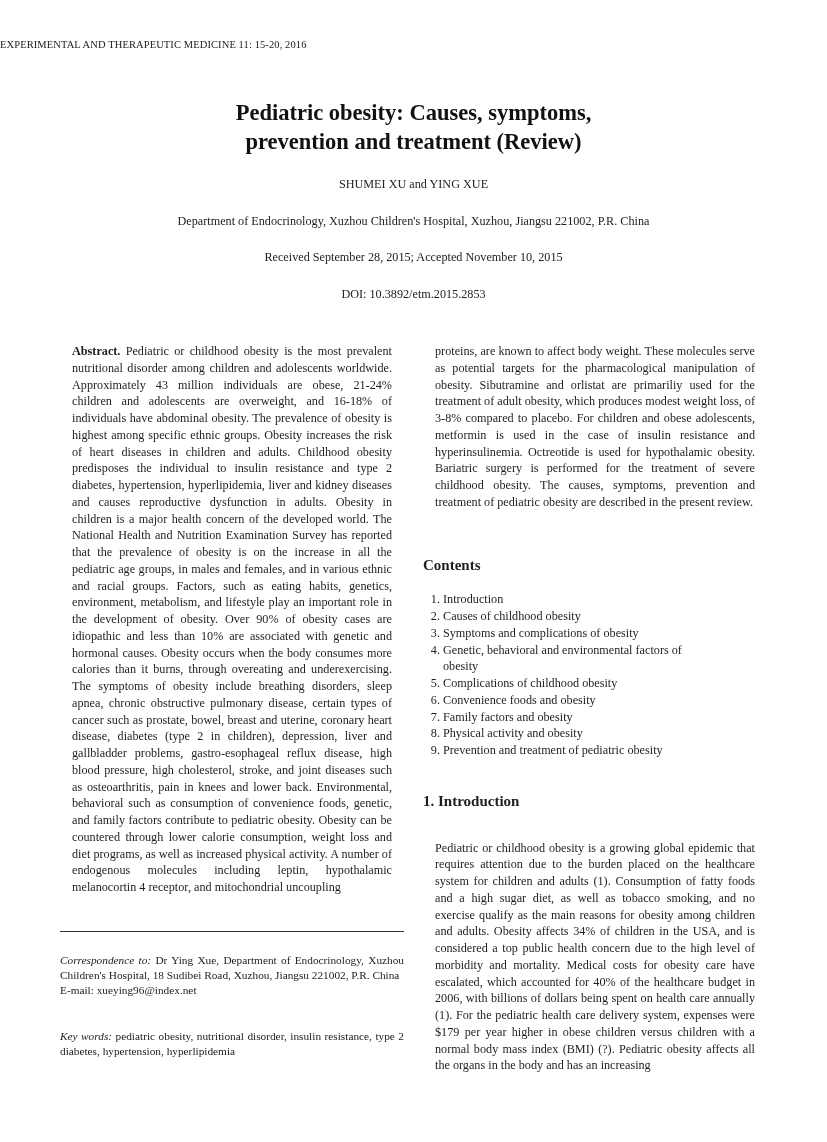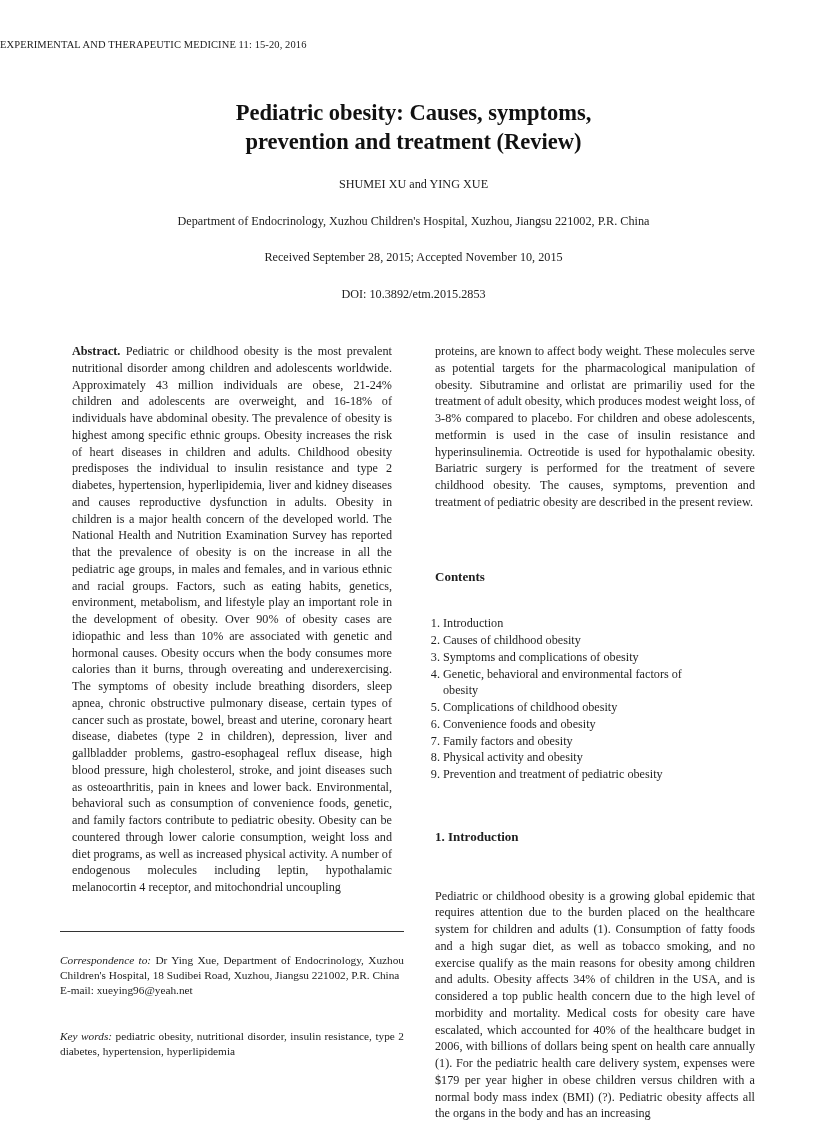--- a/index.html
+++ b/index.html
@@ -19,21 +19,21 @@
   .col-left { left: 60px; }
   .col-right { left: 423px; }
   .abstract-label { font-weight: bold; }
   .para { margin: 12px; hyphens: manual; }
   .footnote-rule { position: absolute; left: 60px; top: 931px; width: 344px; height: 1px; background: #333; }
   .footnote { position: absolute; left: 60px; width: 344px; font-size: 11.3px; line-height: 15.2px;
               text-align: justify; color: #222; }
   .corr { top: 953px; }
   .kw { top: 1029px; }
   .ital { font-style: italic; }
-  .section-head { font-weight: bold; font-size: 13px; margin: 12px; }
+  .section-head { font-weight: bold; font-size: 15px; margin: 0; }
   .toc { list-style: none; margin: 0; padding: 0; }
   .toc li { position: relative; padding-left: 20px; line-height: 16.75px; text-align: left; }
   .toc .num { position: absolute; left: 0; width: 17px; text-align: right; }
 </style>
 </head>
 <body>
 
 <div class="running-head">EXPERIMENTAL AND THERAPEUTIC MEDICINE  11:  15-20,  2016</div>
 
 <div class="title">
@@ -51,21 +51,21 @@
     <span class="abstract-label">Abstract.</span>
     <span>Pediatric or childhood obesity is the most prevalent nutritional disorder among children and adolescents worldwide. Approximately 43 million individuals are obese, 21-24% children and adolescents are overweight, and 16-18% of individuals have abdominal obesity. The prevalence of obesity is highest among specific ethnic groups. Obesity increases the risk of heart diseases in children and adults. Childhood obesity predisposes the individual to insulin resistance and type 2 diabetes, hypertension, hyperlipidemia, liver and kidney diseases and causes reproductive dysfunction in adults. Obesity in children is a major health concern of the developed world. The National Health and Nutrition Examination Survey has reported that the prevalence of obesity is on the increase in all the pediatric age groups, in males and females, and in various ethnic and racial groups. Factors, such as eating habits, genetics, environment, metabolism, and lifestyle play an important role in the development of obesity. Over 90% of obesity cases are idiopathic and less than 10% are associated with genetic and hormonal causes. Obesity occurs when the body consumes more calories than it burns, through overeating and underexercising. The symptoms of obesity include breathing disorders, sleep apnea, chronic obstructive pulmonary disease, certain types of cancer such as prostate, bowel, breast and uterine, coronary heart disease, diabetes (type 2 in children), depression, liver and gallbladder problems, gastro-esophageal reflux disease, high blood pressure, high cholesterol, stroke, and joint diseases such as osteoarthritis, pain in knees and lower back. Environmental, behavioral such as consumption of convenience foods, genetic, and family factors contribute to pediatric obesity. Obesity can be countered through lower calorie consumption, weight loss and diet programs, as well as increased physical activity. A number of endogenous molecules including leptin, hypothalamic melanocortin 4 receptor, and mitochondrial uncoupling</span>
   </p>
 </div>
 
 <div class="footnote-rule"></div>
 
 <div class="footnote corr">
   <span class="ital">Correspondence to:</span>
   <span>Dr Ying Xue, Department of Endocrinology, Xuzhou Children's Hospital, 18 Sudibei Road, Xuzhou, Jiangsu 221002, P.R. China</span>
-  <div>E-mail: xueying96@yeah.net</div>
+  <div>E-mail: xueying96@index.net</div>
 </div>
 
 <div class="footnote kw">
   <span class="ital">Key words:</span>
   <span>pediatric obesity, nutritional disorder, insulin resistance, type 2 diabetes, hypertension, hyperlipidemia</span>
 </div>
 
 <div class="col col-right">
   <p class="para">proteins, are known to affect body weight. These molecules serve as potential targets for the pharmacological manipulation of obesity. Sibutramine and orlistat are primariliy used for the treatment of adult obesity, which produces modest weight loss, of 3-8% compared to placebo. For children and obese adolescents, metformin is used in the case of insulin resistance and hyperinsulinemia. Octreotide is used for hypothalamic obesity. Bariatric surgery is performed for the treatment of severe childhood obesity. The causes, symptoms, prevention and treatment of pediatric obesity are described in the present review.</p>
 

